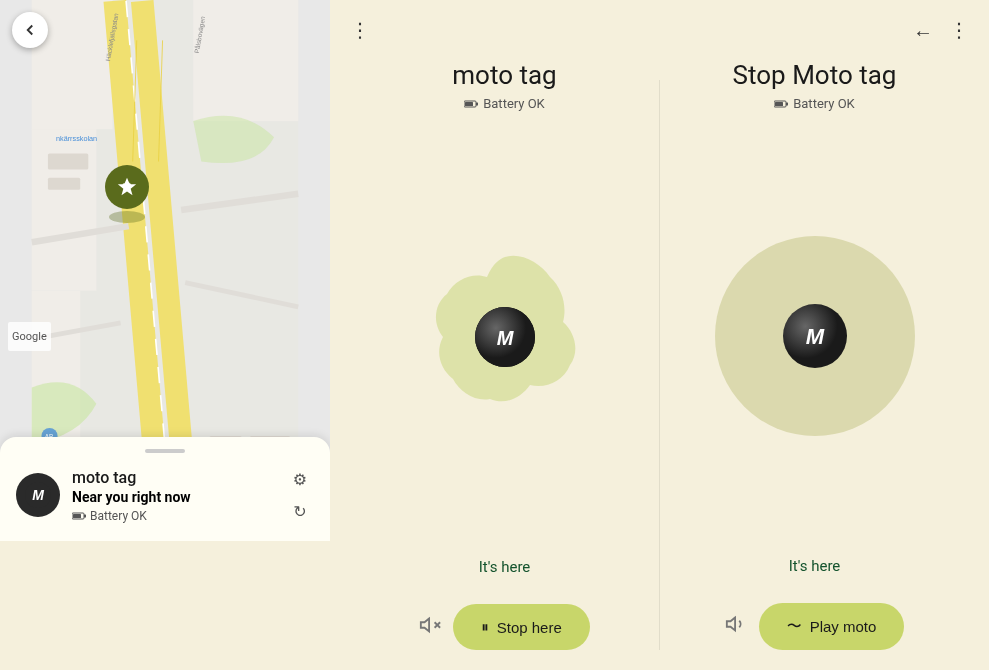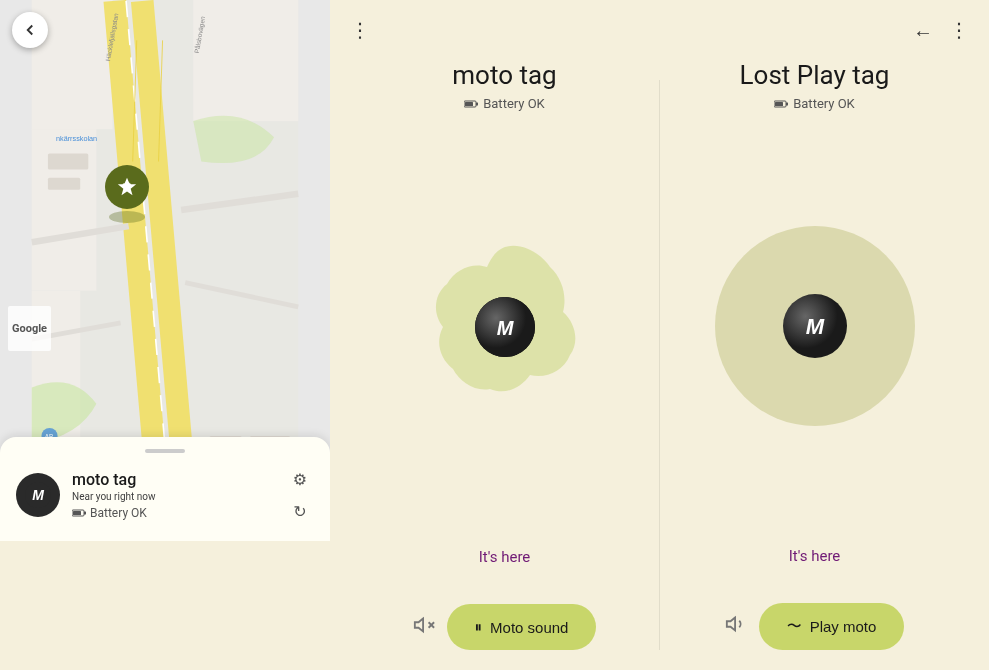--- a/index.html
+++ b/index.html
@@ -110,23 +110,24 @@
       flex: 1;
     }
 
     .device-name {
       font-size: 16px;
       font-weight: 500;
       color: #1a1a1a;
     }
 
     .device-status {
-      font-size: 10px;
-      color: #404040;
+      font-size: 14px;
+      color: #000000;
       margin-top: 2px;
+      font-weight: bold;
     }
 
     .sheet-actions {
       display: flex;
       flex-direction: column;
       gap: 4px;
     }
 
     .sheet-icon-btn {
       width: 28px;
@@ -227,22 +228,22 @@
     .tag-visual {
       flex: 1;
       display: flex;
       align-items: center;
       justify-content: center;
       position: relative;
     }
 
     .location-text {
       font-size: 15px;
-      color: #701a75;
-      margin: 26px 0;
+      color: #14532d;
+      margin: 16px 0;
     }
 
     .action-row {
       display: flex;
       align-items: center;
       gap: 12px;
       padding: 12px 0 20px;
       width: 100%;
       justify-content: center;
     }
@@ -281,23 +282,22 @@
     }
 
     
     .google-logo {
       position: absolute;
       bottom: 190px;
       left: 8px;
       font-size: 11px;
       color: #555;
       background: rgba(255,255,255,0.8);
-      padding: 16px 4px;
+      padding: 8px 4px;
       border-radius: 2px;
-      font-weight: bold;
     }
   </style>
 </head>
 <body>
 
 <div class="map-panel">
   
   <svg class="map-canvas" viewBox="0 0 330 670" xmlns="http://www.w3.org/2000/svg">
 
     <rect width="330" height="670" fill="#e8e8e3"></rect>
@@ -436,29 +436,29 @@
       <div class="action-row">
         <span class="sound-icon">
           <svg width="22" height="22" viewBox="0 0 24 24" fill="none" stroke="#777" stroke-width="2">
             <polygon points="11 5 6 9 2 9 2 15 6 15 11 19 11 5"></polygon>
             <line x1="23" y1="9" x2="17" y2="15"></line>
             <line x1="17" y1="9" x2="23" y2="15"></line>
           </svg>
         </span>
         <button class="stop-btn">
           <span>⏸</span>
-          <span>Moto sound</span>
+          <span>Stop here</span>
         </button>
       </div>
     </div>
 
     <div class="device-panel-divider"></div>
 
     <div class="device-panel">
-      <div class="device-title">Lost Play tag</div>
+      <div class="device-title">Stop Moto tag</div>
       <div class="device-battery">
         <svg width="14" height="8" viewBox="0 0 14 8">
           <rect x="0" y="1" width="12" height="6" rx="1" fill="none" stroke="#555" stroke-width="1"></rect>
           <rect x="12" y="2.5" width="2" height="3" rx="0.5" fill="#555"></rect>
           <rect x="1" y="2" width="8" height="4" rx="0.5" fill="#555"></rect>
         </svg>
         <span>Battery OK</span>
       </div>
 
       <div class="tag-visual">

